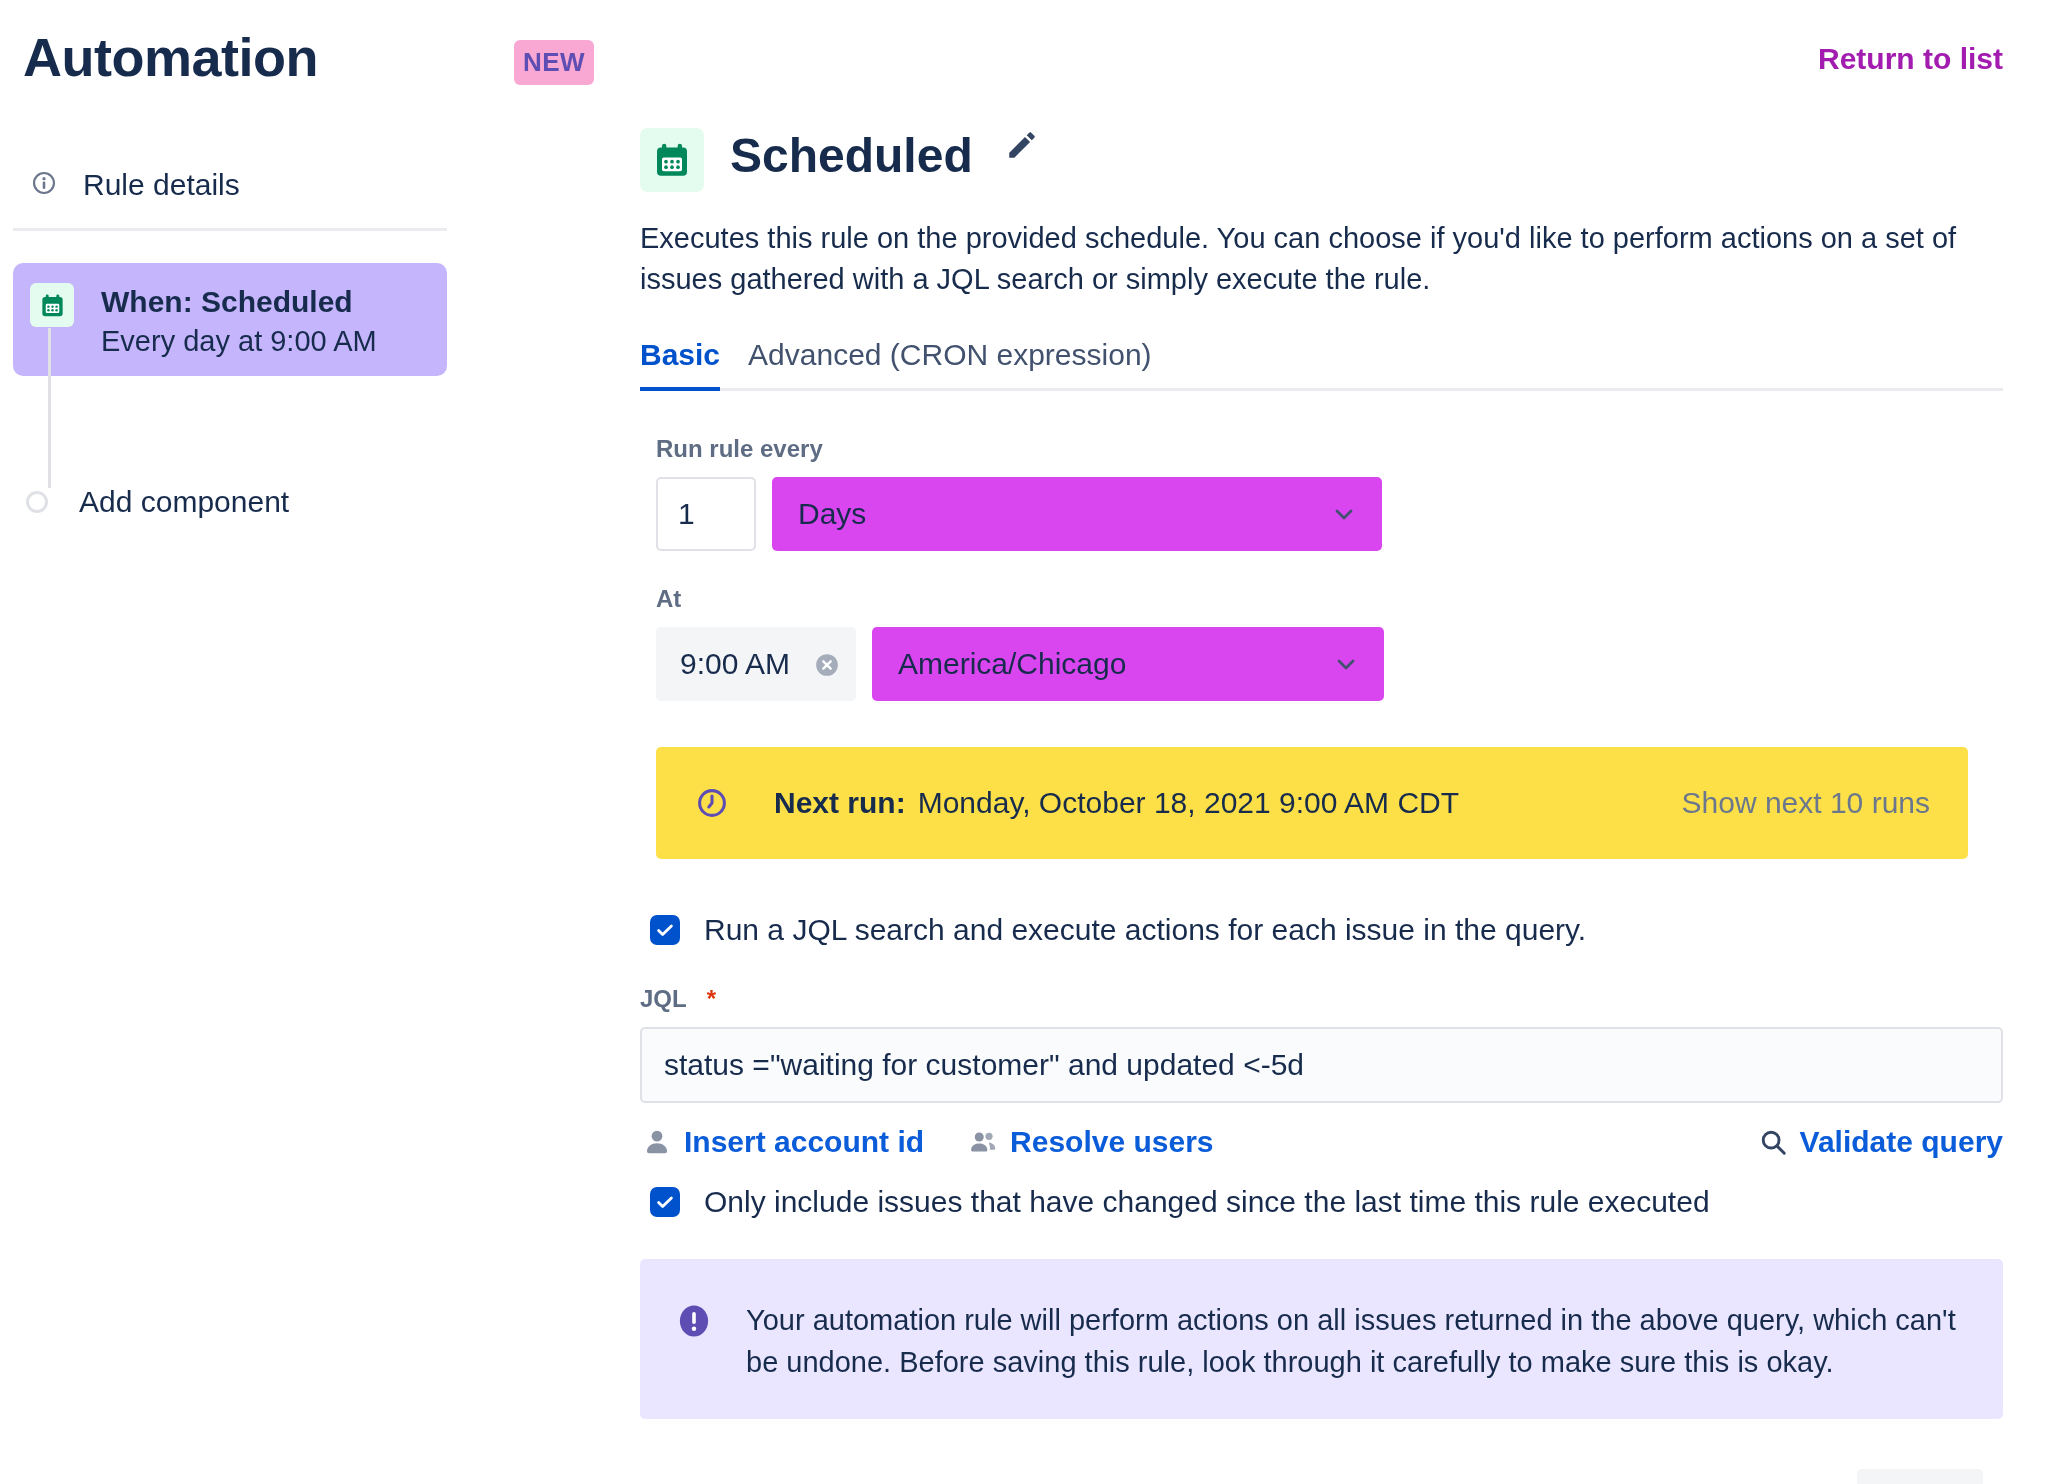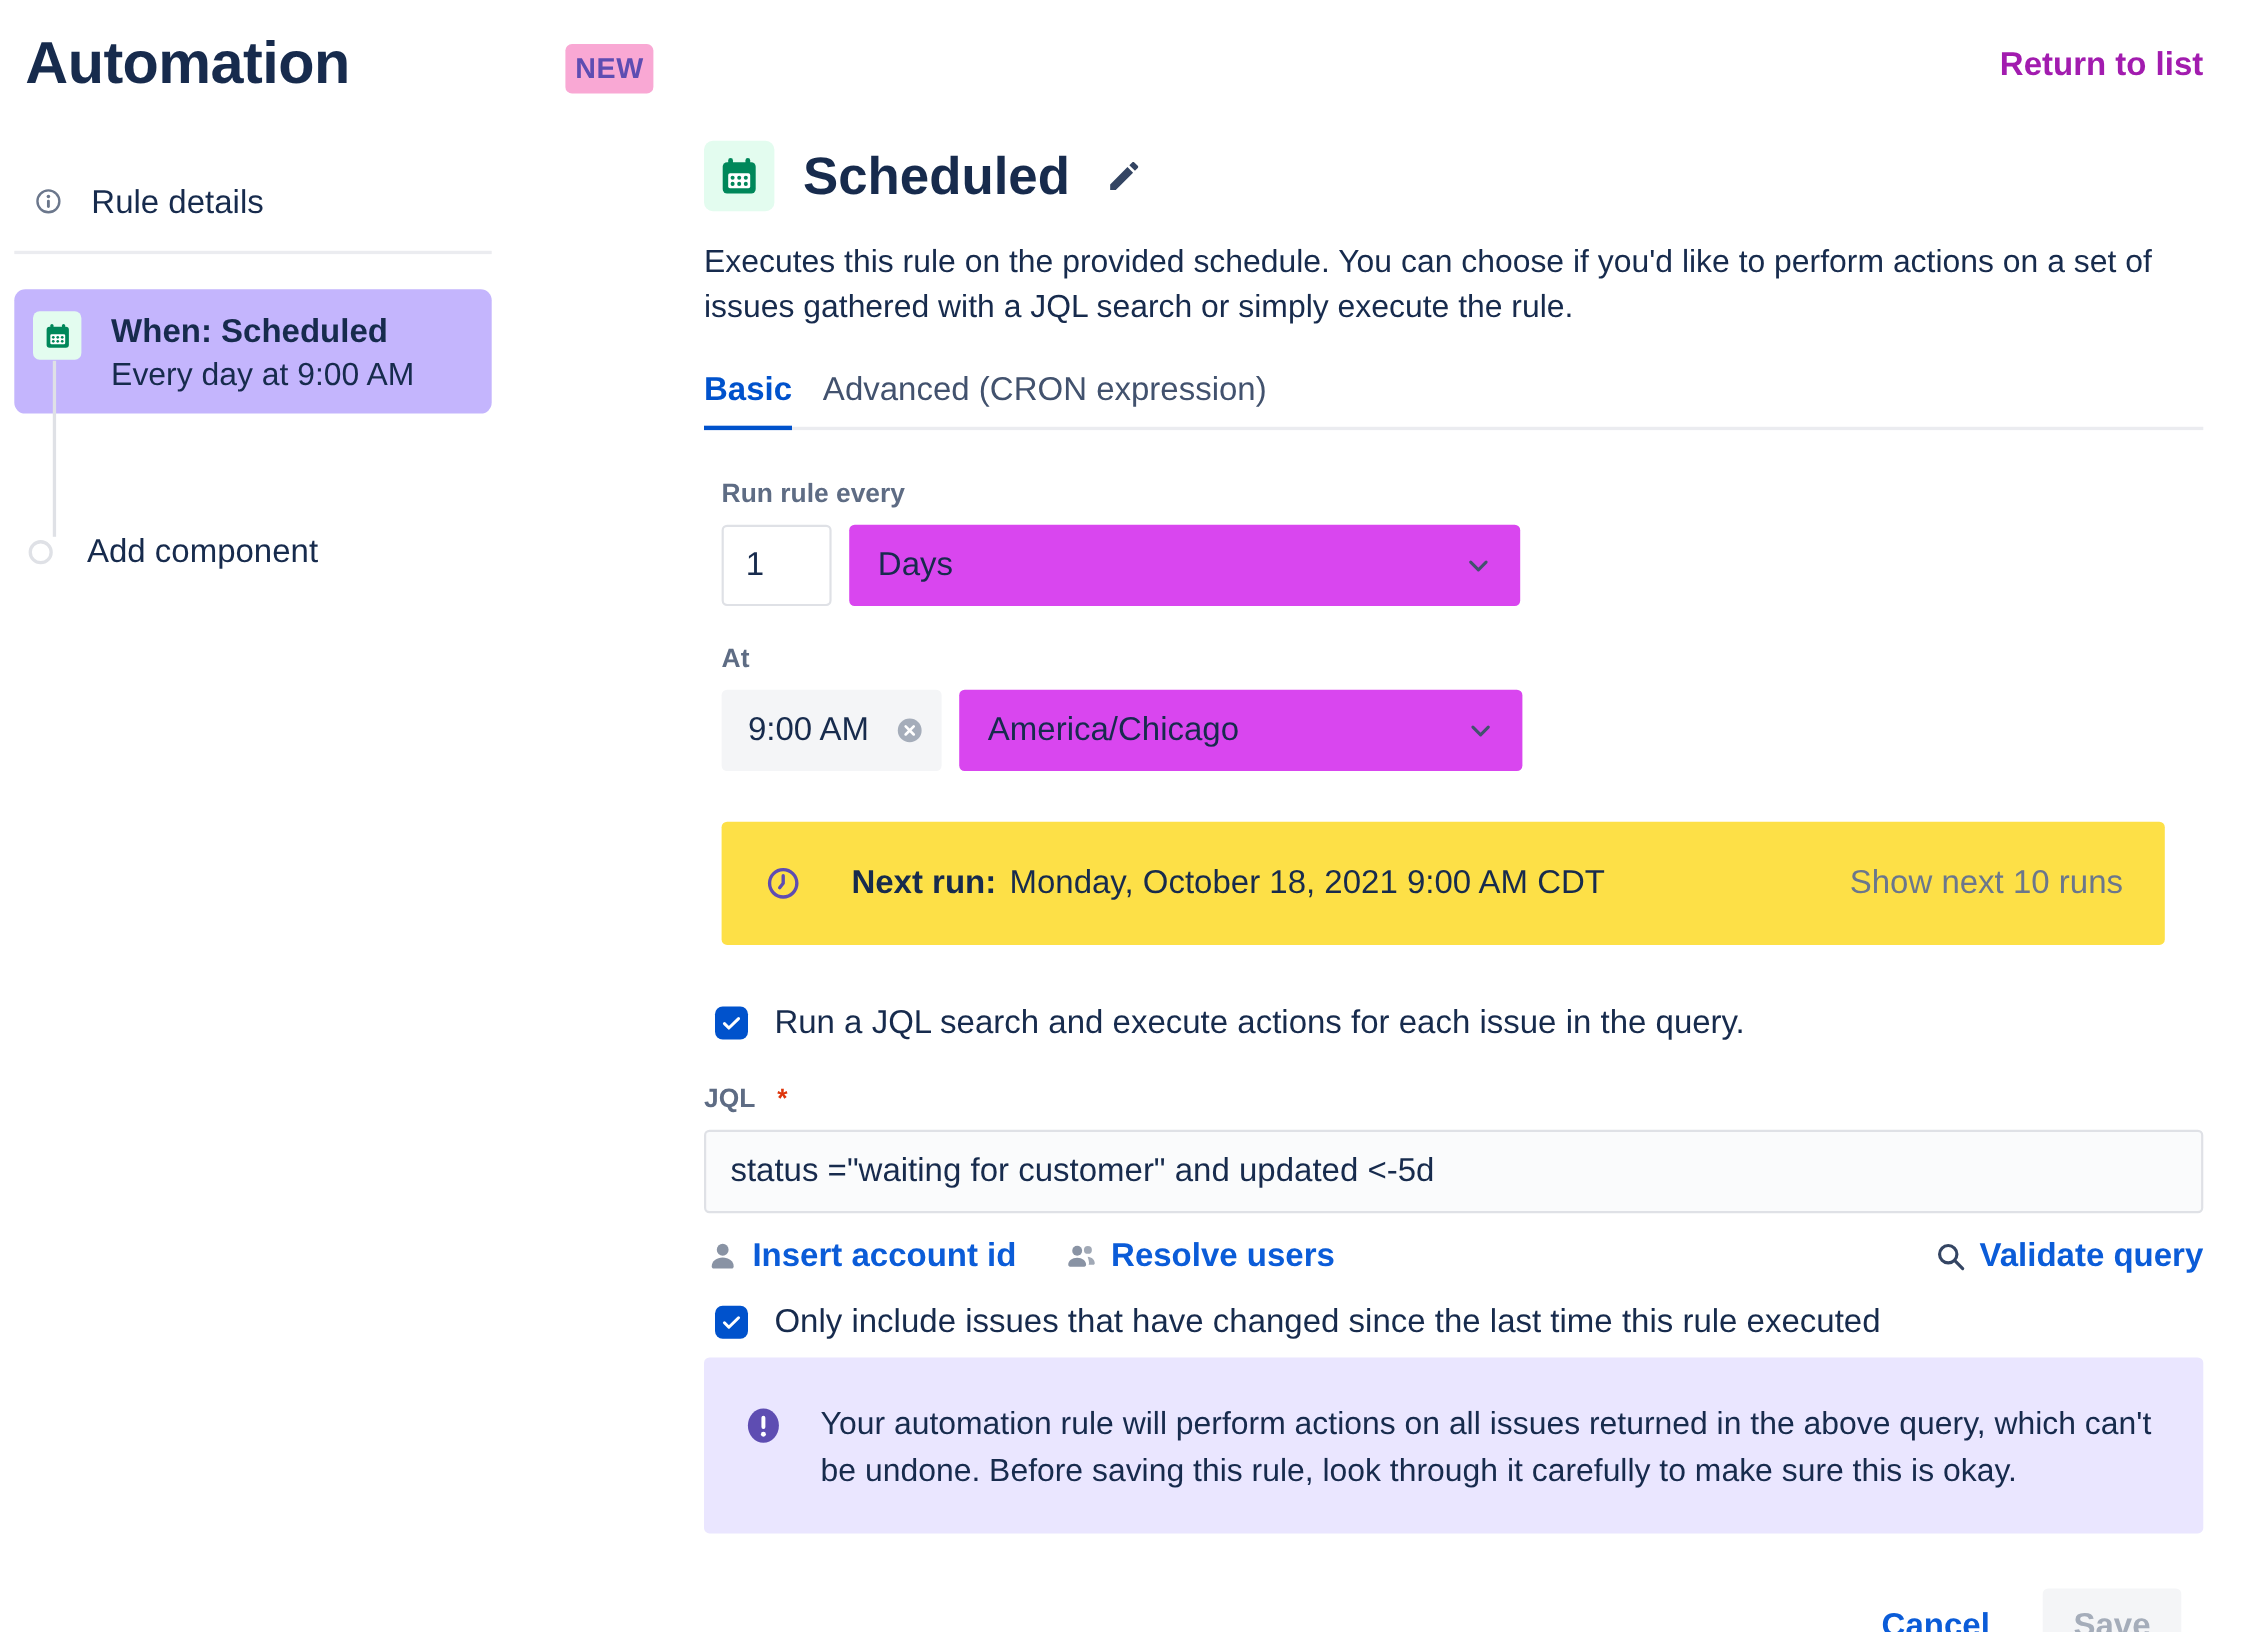--- a/index.html
+++ b/index.html
@@ -25,21 +25,21 @@
     display:flex; align-items:center; justify-content:center; flex:none; }
   .trigger-title { font-size:30px; font-weight:700; color:#172B4D; line-height:38px; }
   .trigger-sub { font-size:29px; color:#172B4D; line-height:40px; }
   .connector { position:absolute; left:48px; top:328px; width:3px; height:160px; background:#DFE1E6; }
   .add-row { position:absolute; left:26px; top:485px; display:flex; align-items:center; gap:31px; cursor:pointer; }
   .add-circle { width:22px; height:22px; border:3px solid #DFE1E6; border-radius:50%; background:#fff; }
   .add-label { font-size:30px; color:#172B4D; }
 
   
   .main { position:absolute; left:640px; top:128px; width:1363px; }
-  .main-header { display:flex; align-items:center; gap:26px; height:64px; }
+  .main-header { display:flex; align-items:flex-start; gap:26px; height:64px; }
   .icon-tile-lg { width:64px; height:64px; border-radius:8px; background:#E3FCEF;
     display:flex; align-items:center; justify-content:center; flex:none; }
   .rule-title { font-size:48px; font-weight:700; color:#172B4D; }
   .pencil-btn { width:34px; height:34px; margin-left:6px; cursor:pointer; }
   .description { margin-top:26px; font-size:29px; line-height:41px; color:#172B4D; width:1372px; }
 
   .tabs { margin-top:38px; display:flex; gap:28px; border-bottom:3px solid #EBECF0; width:100%; }
   .tab { font-size:30px; padding-bottom:15px; cursor:pointer; }
   .tab.active { color:#0052CC; font-weight:700; border-bottom:4px solid #0052CC; margin-bottom:-3px; }
   .tab.inactive { color:#42526E; font-weight:400; }
@@ -80,21 +80,21 @@
     border:2px solid #DFE1E6; border-radius:5px; font-size:30px; color:#172B4D;
     padding-left:22px; font-family:"Liberation Sans", sans-serif; }
 
   .links-row { margin-top:22px; display:flex; align-items:center; padding-left:2px; }
   .link-item { display:flex; align-items:center; gap:12px; cursor:pointer; }
   .link-item svg { width:30px; height:30px; }
   .link-text { font-size:30px; font-weight:700; color:#0B5CD8; }
   .gap40 { width:44px; }
   .validate { margin-left:auto; }
 
-  .warning-banner { margin-top:15px; width:100%; min-height:148px; background:#EAE6FF;
+  .warning-banner { margin-top:40px; width:100%; min-height:148px; background:#EAE6FF;
     border-radius:5px; display:flex; align-items:flex-start; padding:40px 46px 36px 36px; gap:34px; }
   .warning-banner .warn-ic { width:36px; height:40px; flex:none; margin-top:2px; }
   .warning-text { font-size:29px; line-height:42px; color:#172B4D; width:1230px; }
 
   .footer { margin-top:50px; display:flex; align-items:center; justify-content:flex-end;
     gap:48px; padding-right:20px; }
   .cancel-btn { font-size:30px; font-weight:700; color:#0B5CD8; cursor:pointer; }
   .save-btn { background:#F4F5F7; color:#A5ADBA; font-size:30px; font-weight:700;
     border:none; border-radius:5px; padding:17px 28px; font-family:"Liberation Sans", sans-serif; }
 </style>

